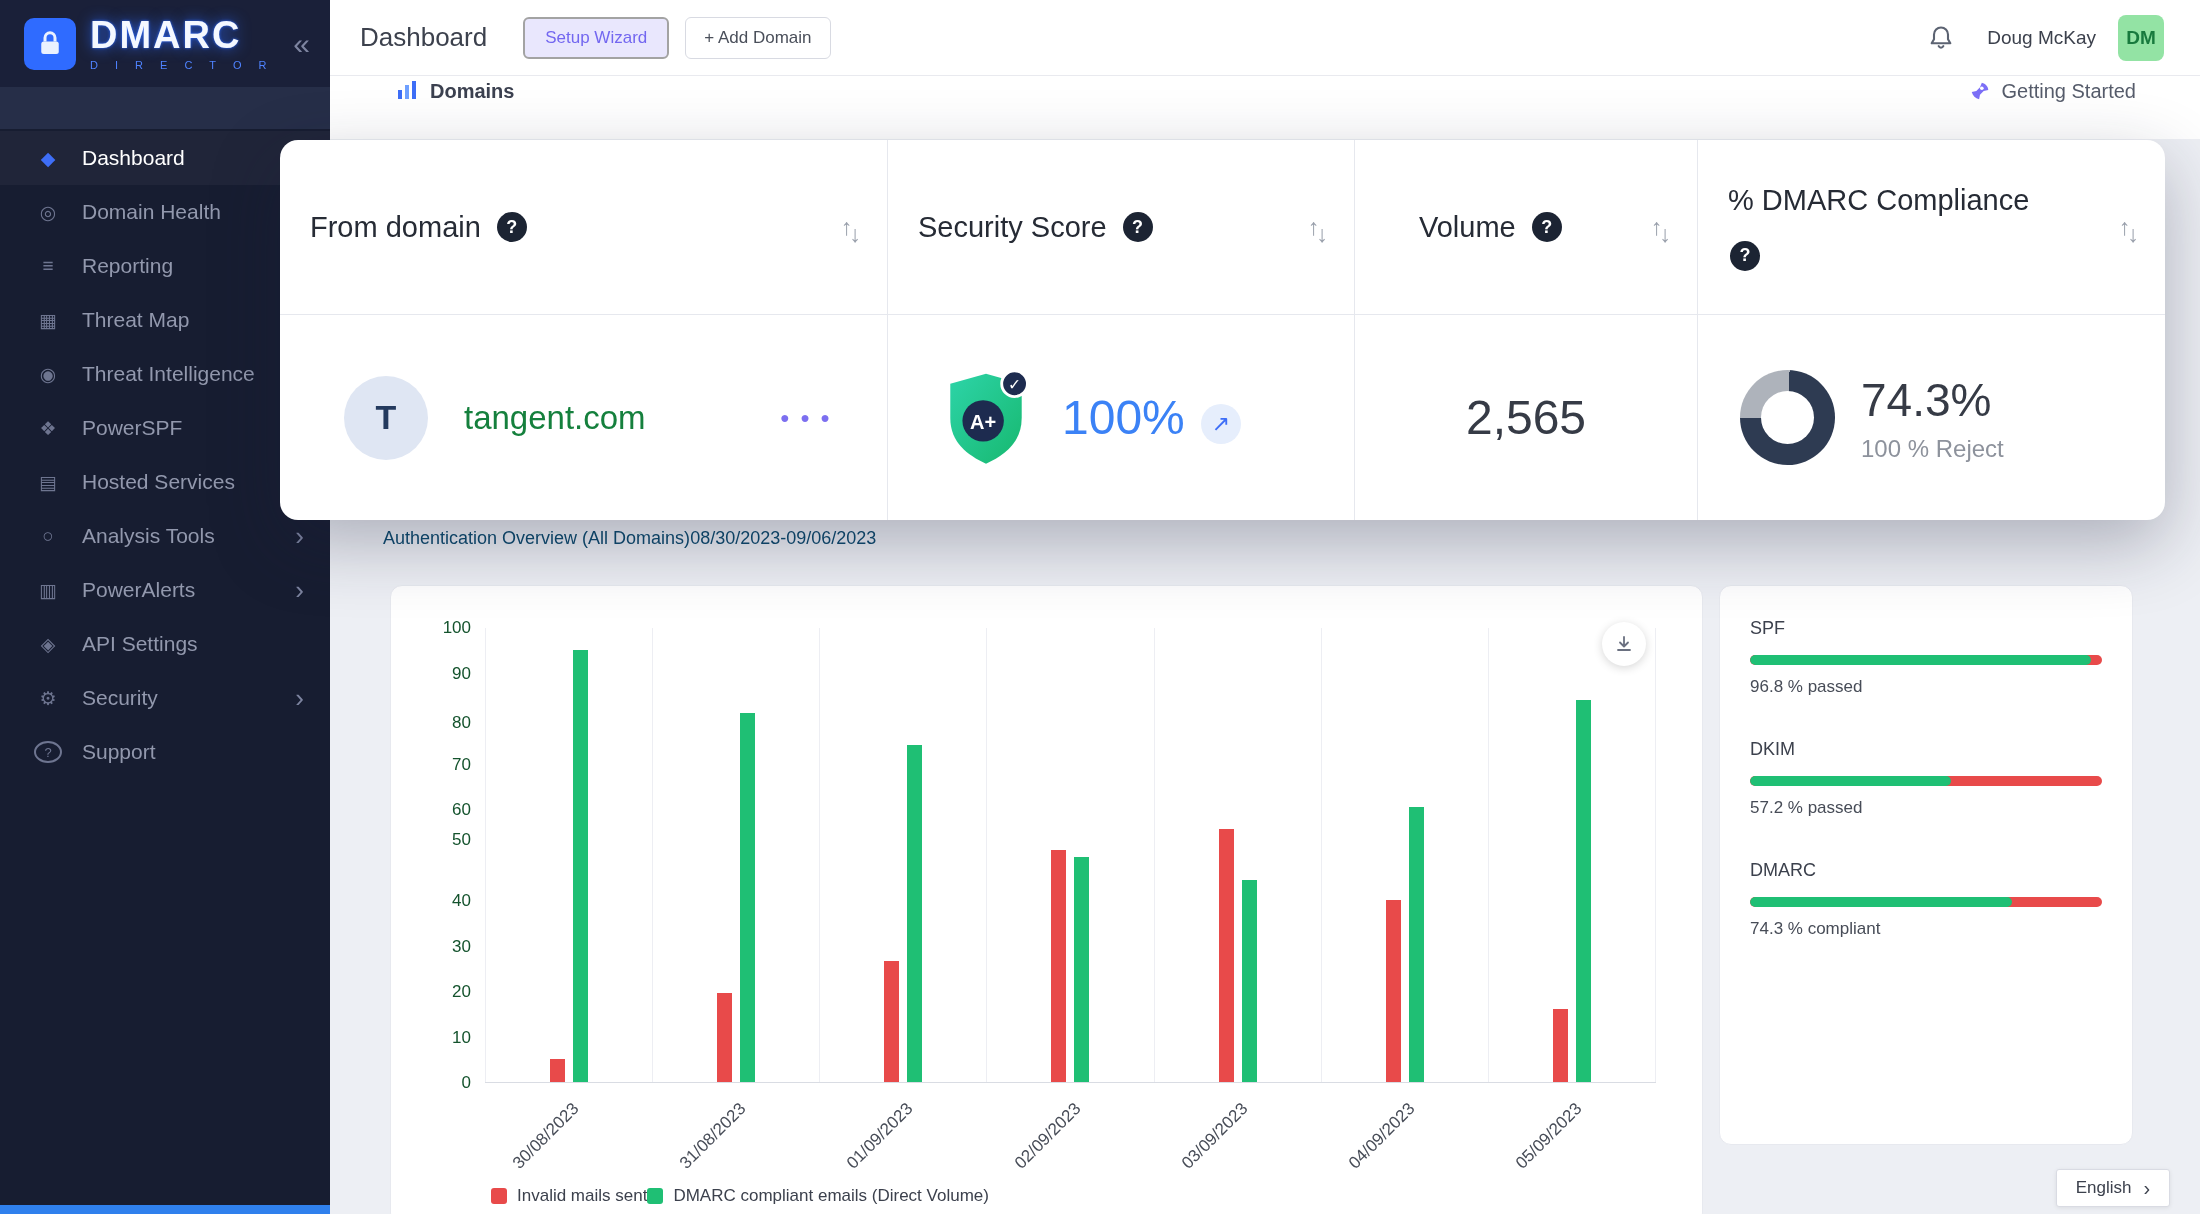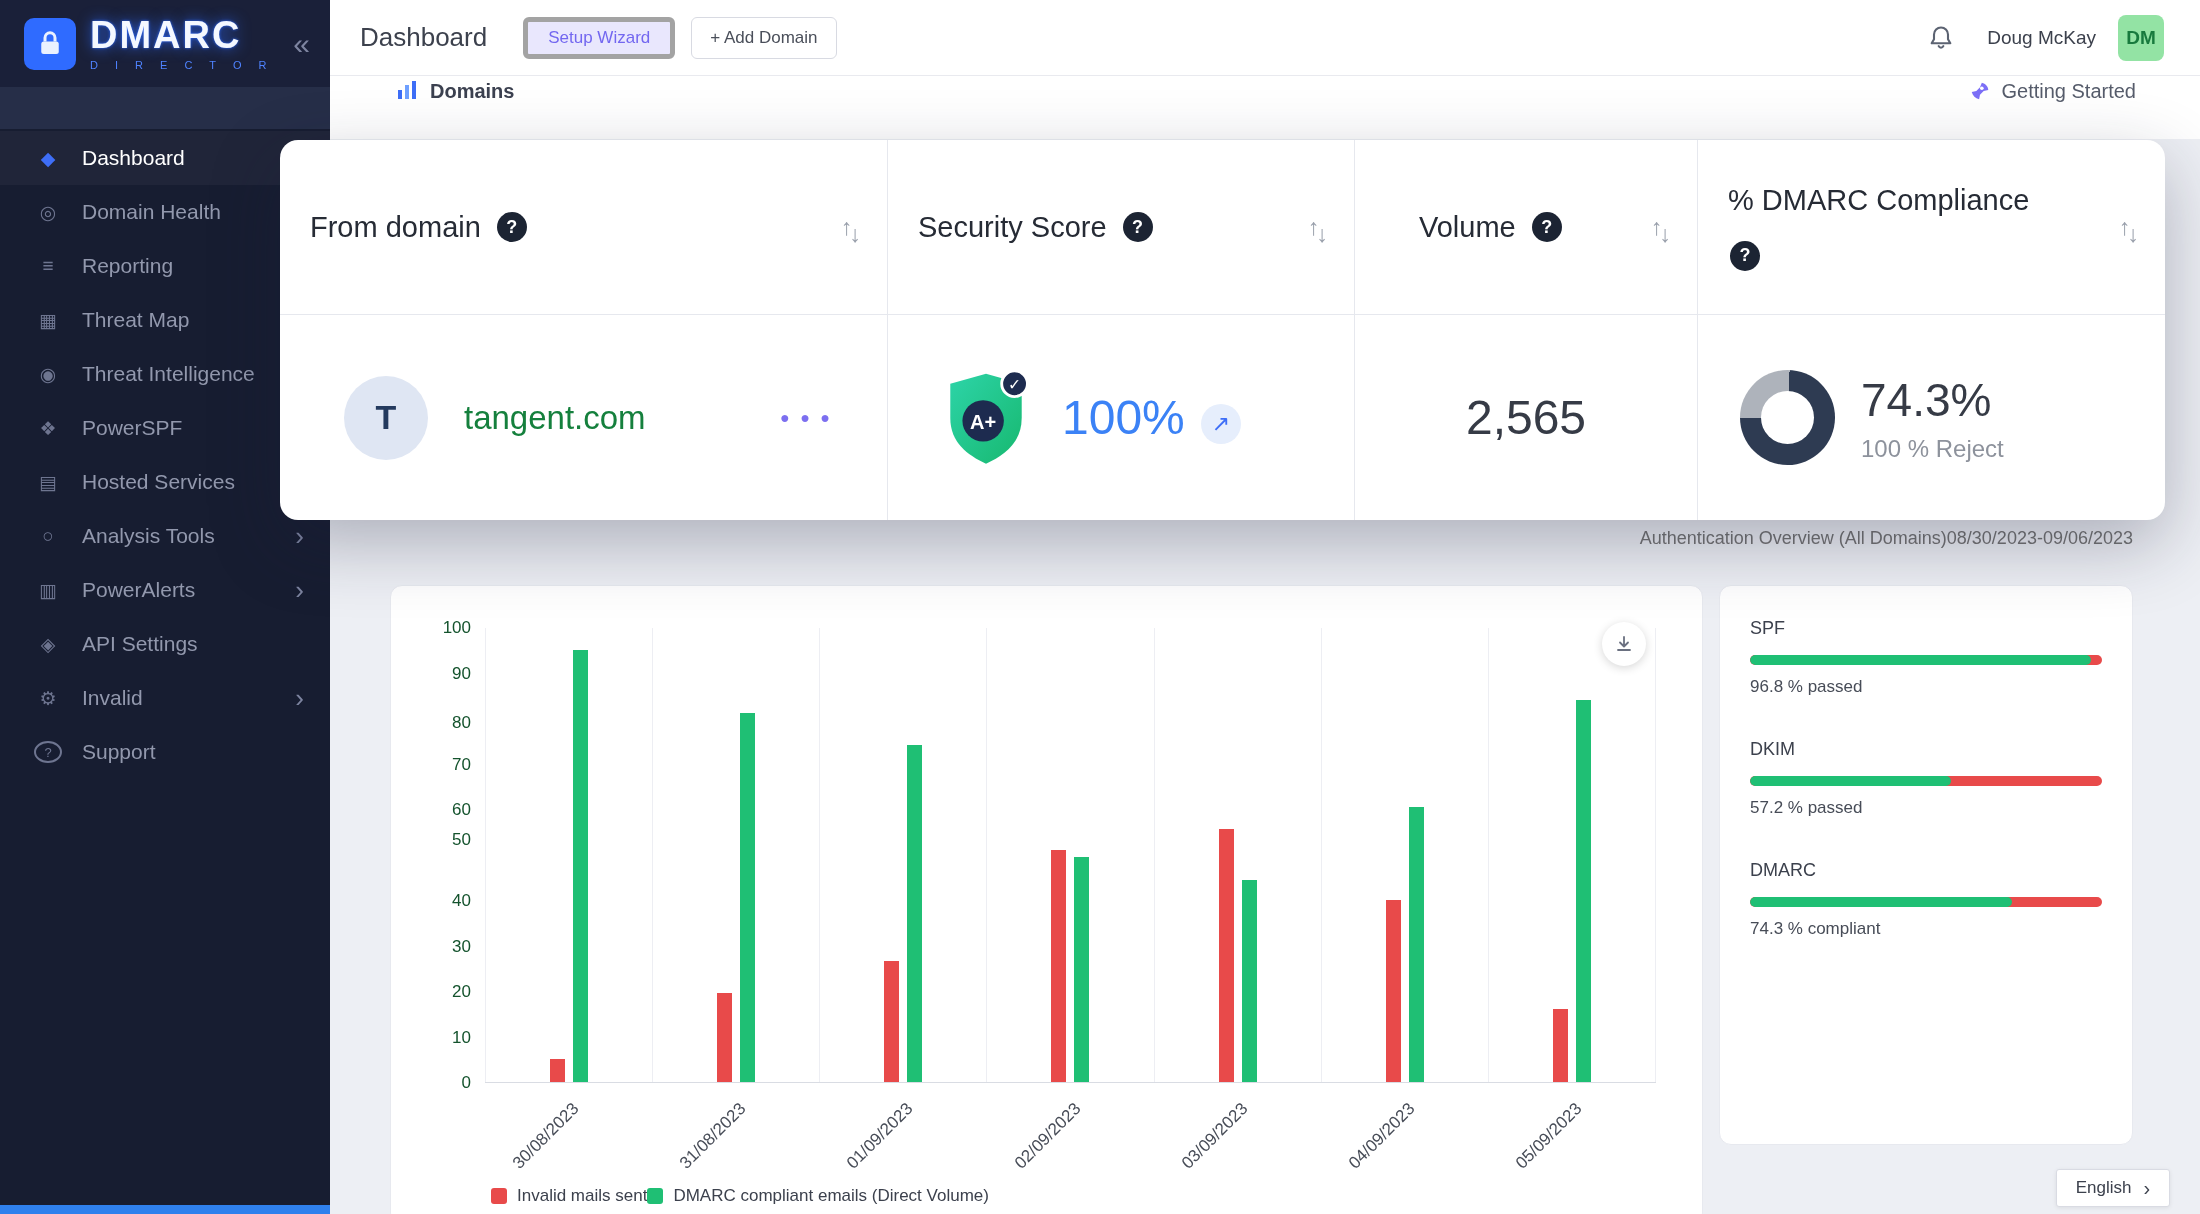--- a/index.html
+++ b/index.html
@@ -22,21 +22,21 @@
   .nav-item .icon { width:28px; margin-right:20px; font-size:19px; color:#6e7590; text-align:center; flex:none; }
   .nav-item.active { color:#ffffff; background:rgba(255,255,255,0.04); }
   .nav-item.active .icon { color:#3e6ef7; }
   .icon-circle { display:inline-flex; width:22px; height:22px; border:2px solid #6e7590; border-radius:50%; align-items:center; justify-content:center; font-size:13px !important; }
   .chev { margin-left:auto; color:#7d84a0; font-size:26px; }
   .sidebar-blue-bar { position:absolute; left:0; bottom:0; width:330px; height:9px; background:#2f80ed; z-index:8; }
 
   
   .header { position:absolute; left:330px; top:0; right:0; height:75px; background:#fff; display:flex; align-items:center; padding:0 36px 0 30px; z-index:6; box-shadow:0 1px 0 #e9eaef; }
   .page-title { font-size:26px; font-weight:500; color:#3c414d; margin-right:36px; }
-  .chip-wizard { height:42px; padding:0 20px; border-radius:6px; background:#e9e7fd; border:5px solid #a3a3a3; color:#7367f0; font-size:17px; display:flex; align-items:center; margin-right:16px; cursor:pointer; }
+  .chip-wizard { height:42px; padding:0 20px; border-radius:6px; background:#e9e7fd; border:2px solid #a3a3a3; color:#7367f0; font-size:17px; display:flex; align-items:center; margin-right:16px; cursor:pointer; }
   .chip-add { height:42px; padding:0 18px; border-radius:6px; background:#fff; border:1px solid #d8dae2; color:#4a4f5a; font-size:17px; display:flex; align-items:center; cursor:pointer; }
   .spacer { flex:1; }
   .bell { margin-right:32px; cursor:pointer; display:flex; }
   .user-name { font-size:19px; color:#3c414d; margin-right:22px; }
   .avatar { width:46px; height:46px; border-radius:8px; background:#93e3a4; color:#187a3e; font-size:19px; font-weight:bold; display:flex; align-items:center; justify-content:center; cursor:pointer; }
 
   
   .top-strip { position:absolute; left:330px; top:75px; right:0; height:64px; background:#fff; overflow:hidden; z-index:3; }
   .strip-inner { position:absolute; left:66px; right:64px; top:-16px; height:64px; display:flex; align-items:center; justify-content:space-between; }
   .domains-label { display:flex; align-items:center; gap:12px; font-size:20px; font-weight:600; color:#3c4150; }
@@ -69,22 +69,22 @@
   .dots { margin-left:auto; margin-right:54px; color:#7c6ff0; font-size:16px; font-weight:bold; letter-spacing:3px; cursor:pointer; }
   .score-val { font-size:48px; color:#3b82f6; margin-left:30px; }
   .go-btn { width:40px; height:40px; border-radius:50%; background:#e6eefc; color:#3e6ef7; font-size:22px; display:flex; align-items:center;
             justify-content:center; margin-left:16px; margin-top:12px; cursor:pointer; }
   .donut { width:95px; height:95px; border-radius:50%; position:relative; flex:none; }
   .donut::after { content:""; position:absolute; inset:21px; background:#fff; border-radius:50%; }
   .comp-pct { font-size:46px; color:#363b46; }
   .comp-sub { font-size:24px; color:#8d929c; margin-top:8px; }
 
   
-  .section-row { position:absolute; left:393px; right:67px; top:528px; display:flex; justify-content:flex-end;
-                 font-size:18px; color:#737373; z-index:2; }
+  .section-row { position:absolute; left:383px; right:67px; top:528px; display:flex; justify-content:flex-start;
+                 font-size:18px; color:#0c4a6e; z-index:2; }
 
   
   .chart-card { position:absolute; left:390px; top:585px; width:1313px; height:640px; background:#fff; border:1px solid #e7e9ef;
                 border-radius:12px; z-index:2; }
   .dl-btn { position:absolute; right:56px; top:36px; width:44px; height:44px; border-radius:50%; background:#fff;
             box-shadow:0 2px 10px rgba(0,0,0,.16); display:flex; align-items:center; justify-content:center; cursor:pointer; }
   .y-ticks { position:absolute; left:0; top:42px; width:80px; height:455px; }
   .ytick { position:absolute; right:0; width:80px; text-align:right; font-size:17px; color:#14532d; line-height:20px; }
   .plot-area { position:absolute; left:94px; top:42px; width:1171px; height:455px; border-bottom:1px solid #d9dce3; display:flex; }
   .bar-group { flex:1; display:flex; align-items:flex-end; justify-content:center; gap:8px; border-left:1px solid #edeef3; }
@@ -168,21 +168,21 @@
       <span class="icon">▥</span>
       <span>PowerAlerts</span>
       <span class="chev">›</span>
     </div>
     <div class="nav-item">
       <span class="icon">◈</span>
       <span>API Settings</span>
     </div>
     <div class="nav-item">
       <span class="icon">⚙</span>
-      <span>Invalid</span>
+      <span>Security</span>
       <span class="chev">›</span>
     </div>
     <div class="nav-item">
       <span class="icon icon-circle">?</span>
       <span>Support</span>
     </div>
   </nav>
   <div class="sidebar-blue-bar"></div>
 </aside>
 

